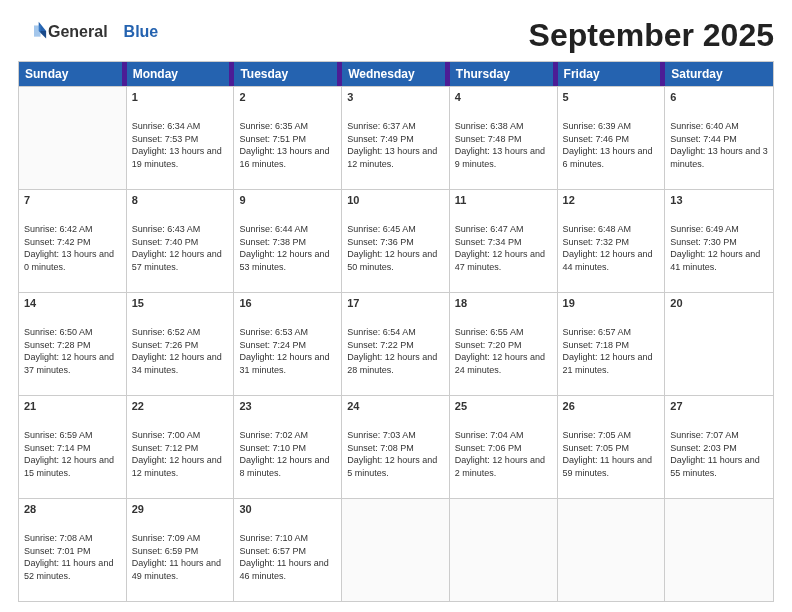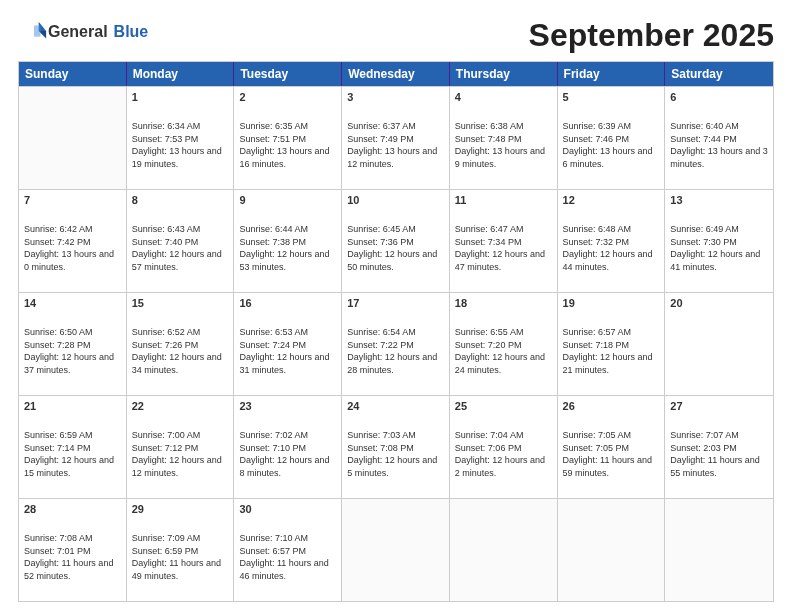--- a/index.html
+++ b/index.html
@@ -57,21 +57,21 @@
       display: grid;
       grid-template-columns: repeat(7, 1fr);
       background: #2563b0;
     }
     .cal-header-cell {
       color: #fff;
       font-weight: bold;
       font-size: 12px;
       padding: 5px 6px;
       text-align: left;
-      border-right: 1px solid #4c1d95;
+      border-right: 5px solid #4c1d95;
     }
     .cal-header-cell:last-child { border-right: none; }
     .cal-body {
       flex: 1;
       display: flex;
       flex-direction: column;
     }
     .cal-row {
       display: grid;
       grid-template-columns: repeat(7, 1fr);
@@ -107,21 +107,21 @@
 
 <div class="page">
   <div class="header">
     <div class="logo-area">
       <svg class="logo-icon" viewBox="0 0 30 30">
         <polygon points="20,4 28,14 20,14" fill="#2563b0"></polygon>
         <polygon points="20,14 28,14 28,22" fill="#1a4a8a"></polygon>
         <polygon points="15,8 22,8 22,20 15,20" fill="#4a90d9" opacity="0.5"></polygon>
       </svg>
       <div>
-        <div style="display:flex;align-items:baseline;gap:6px">
+        <div style="display:flex;align-items:baseline;gap:16px">
           <span class="logo-general" style="font-size:16px;font-weight:bold;color:#333;">General</span>
           <span class="logo-blue" style="font-size:16px;font-weight:bold;color:#2563b0;">Blue</span>
         </div>
       </div>
     </div>
     <div class="title-area">
       <div class="month-title">September 2025</div>
     </div>
   </div>
 

